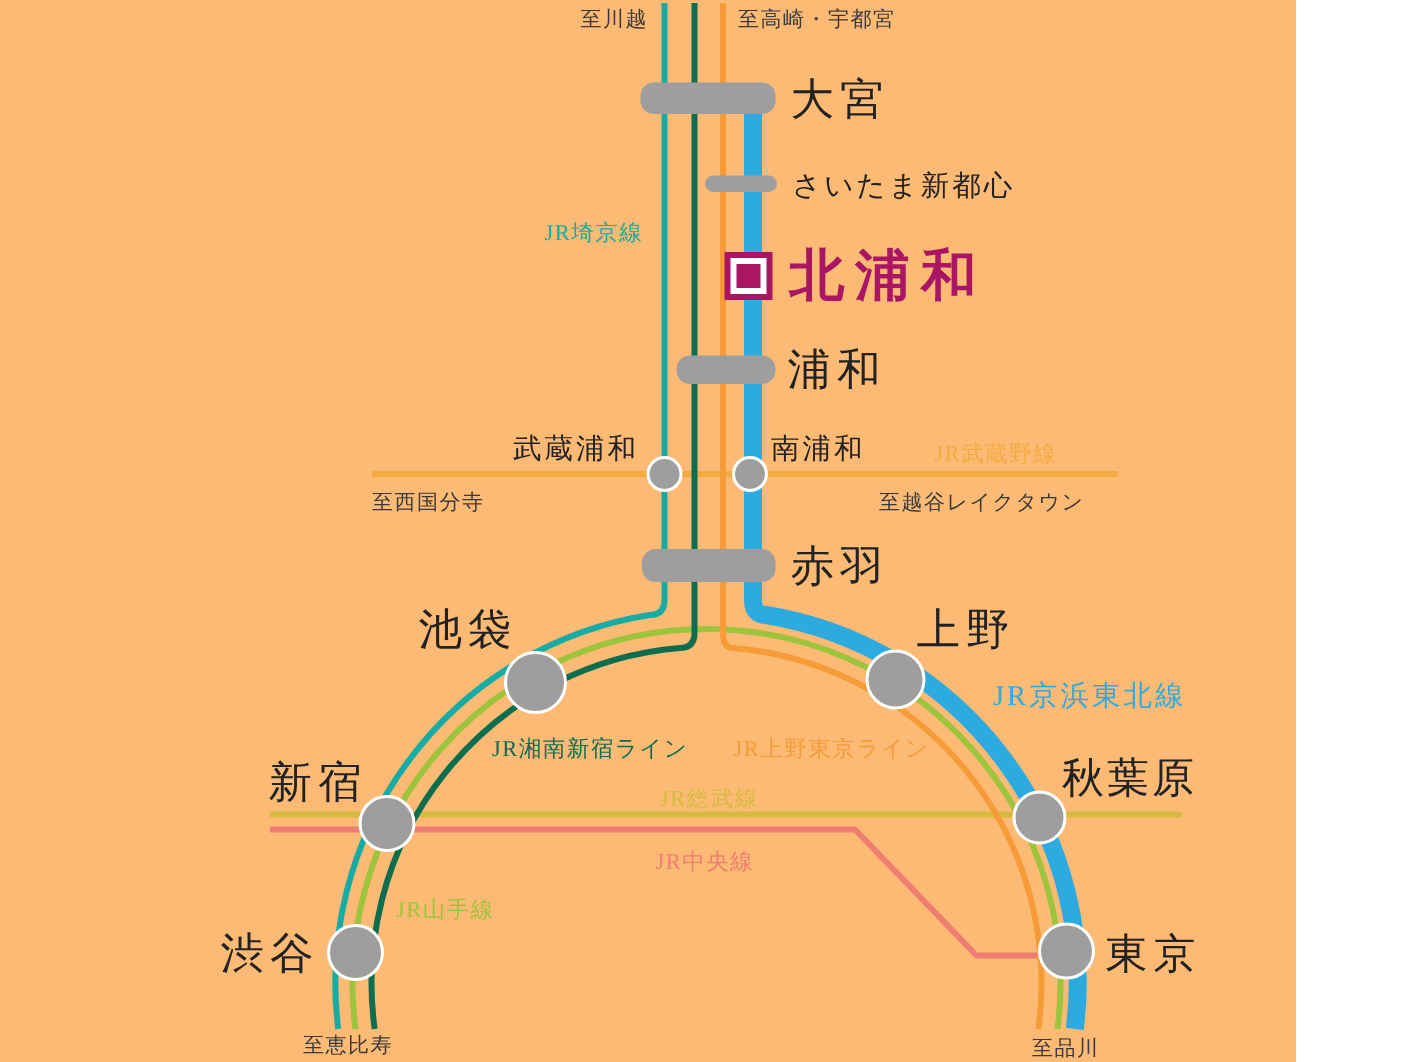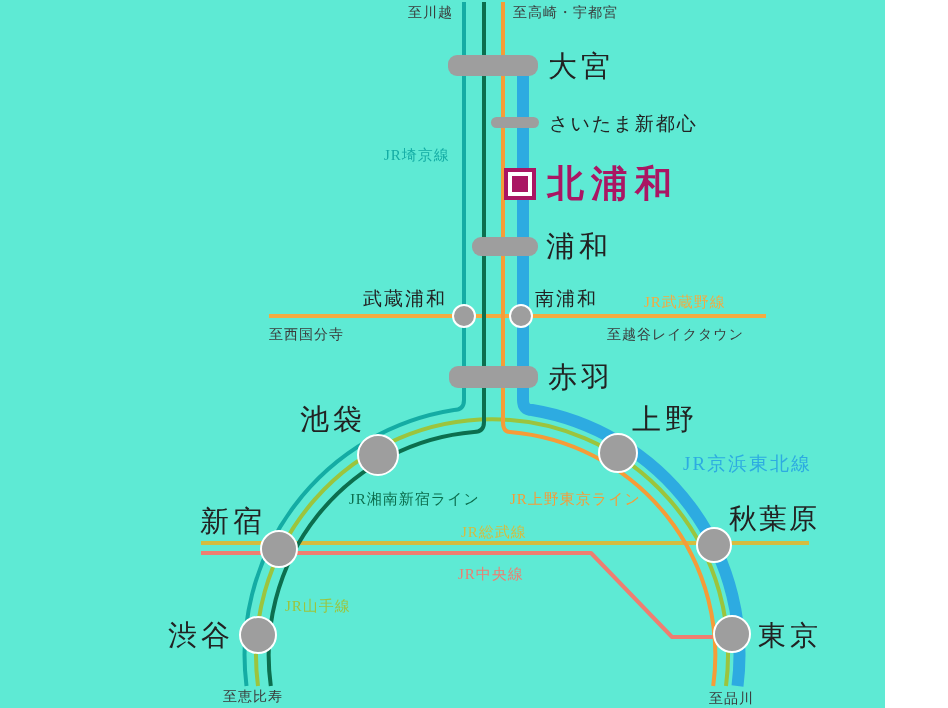--- a/index.html
+++ b/index.html
@@ -1,16 +1,16 @@
 <!DOCTYPE html>
 <html><head>
 <meta charset="utf-8">
 <style>
   html, body { margin: 0; padding: 0; background: #ffffff; }
-  .stage { position: relative; width: 864px; height: 708px; background: #5eead4; overflow: hidden; padding-left: 21px; }
+  .stage { position: relative; width: 864px; height: 708px; background: #fdba74; overflow: hidden; }
   svg text {
     font-family: "Liberation Serif", "DejaVu Serif", serif;
   }
   .t-sta-lg { font-size: 29px; fill: #222222; letter-spacing: 4px; }
   .t-sta-md { font-size: 19px; fill: #222222; letter-spacing: 2px; }
   .t-dest   { font-size: 14px; fill: #3a3a3a; letter-spacing: 1px; }
   .t-line   { font-size: 15px; letter-spacing: 1px; }
   .t-line-lg{ font-size: 19px; letter-spacing: 2px; }
   .t-hl     { font-size: 37px; font-weight: bold; letter-spacing: 7px; }
 </style>

